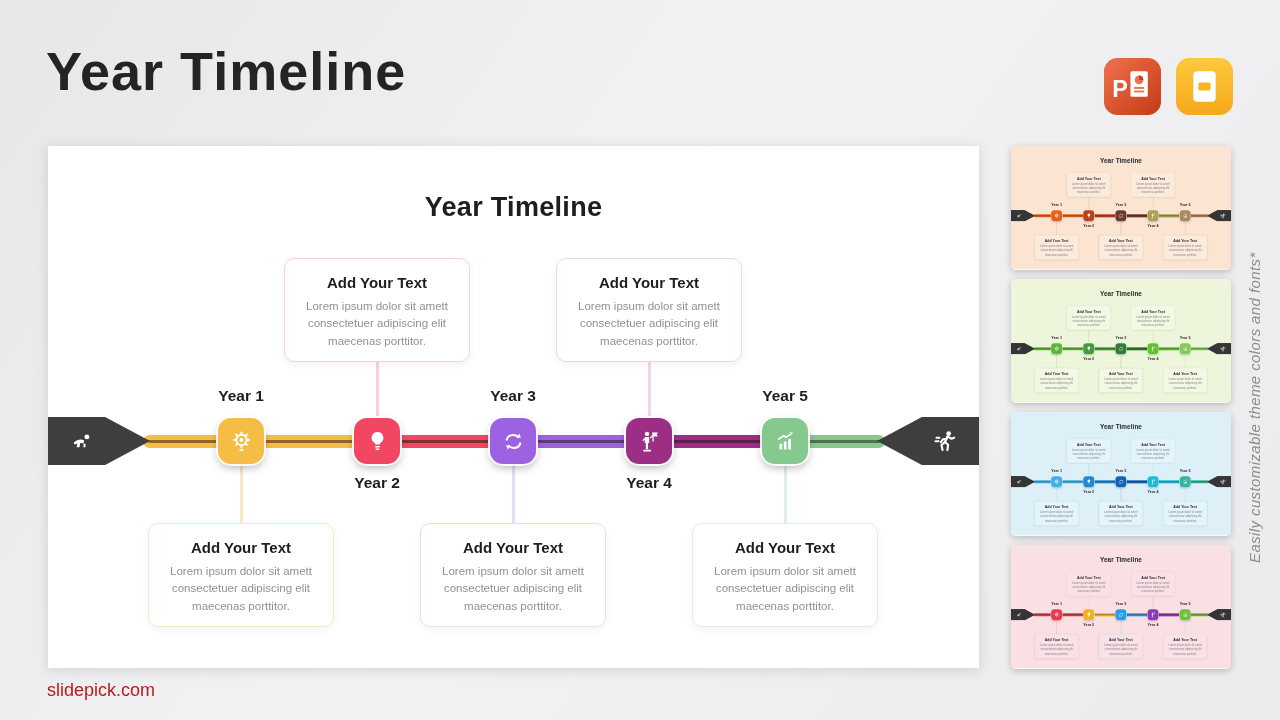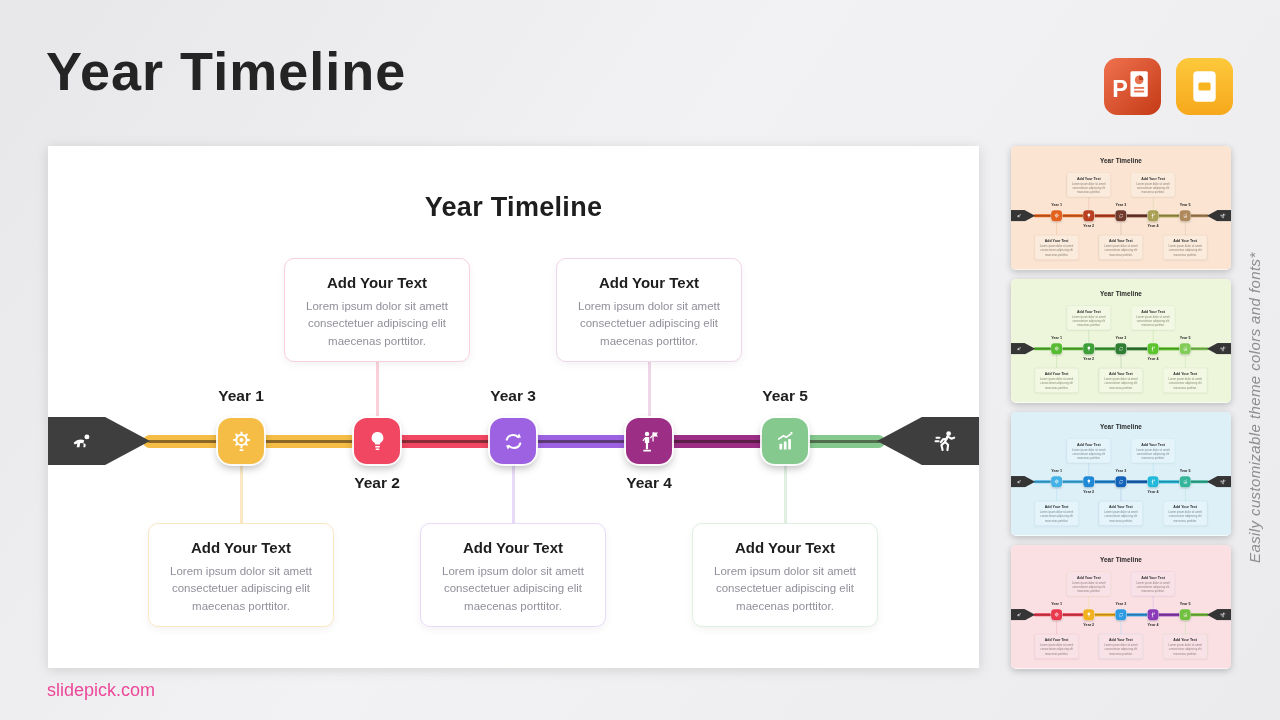--- a/index.html
+++ b/index.html
@@ -14,21 +14,21 @@
     color:#242424;letter-spacing:1px;
   }
   .fmt-icons{position:absolute;left:1104px;top:58px;display:flex;gap:15px}
   .fmt-icon{width:57px;height:57px;cursor:pointer}
   .side-note{
     position:absolute;left:1240px;top:146px;height:523px;width:28px;
     display:flex;align-items:center;justify-content:center;
     writing-mode:vertical-rl;transform:rotate(180deg);
     font-size:15px;font-style:italic;color:#8e8e92;letter-spacing:.4px;white-space:nowrap;
   }
-  .footer{position:absolute;left:47px;top:680px;font-size:18px;color:#ec4899;cursor:pointer}
+  .footer{position:absolute;left:47px;top:680px;font-size:18px;color:#b91c1c;cursor:pointer}
 
   
   .slide{position:relative;width:931px;height:522px;background:var(--slide-bg);flex:none}
   .main-slide{position:absolute;left:48px;top:146px;box-shadow:0 2px 12px rgba(0,0,0,.13)}
   .slide-title{position:absolute;top:46px;left:0;right:0;text-align:center;
     font-size:27px;font-weight:800;color:var(--tdark);letter-spacing:.3px}
 
   .seg{position:absolute;top:289px;height:13px;z-index:1}
   .seg::after{content:"";position:absolute;left:0;right:0;top:5px;height:3px;background:rgba(25,12,5,.48)}
   .s0{left:95px;width:234px;border-radius:7px 0 0 7px;background:var(--c0)}

